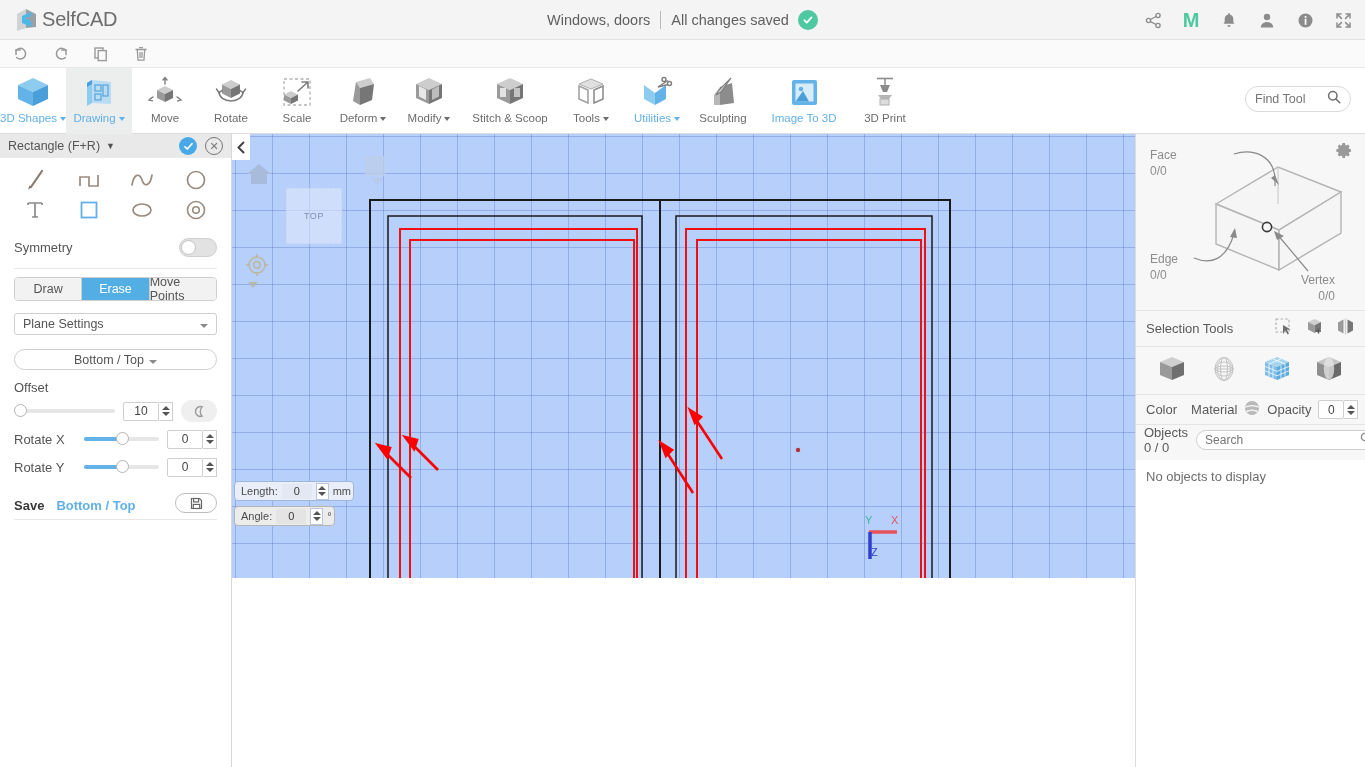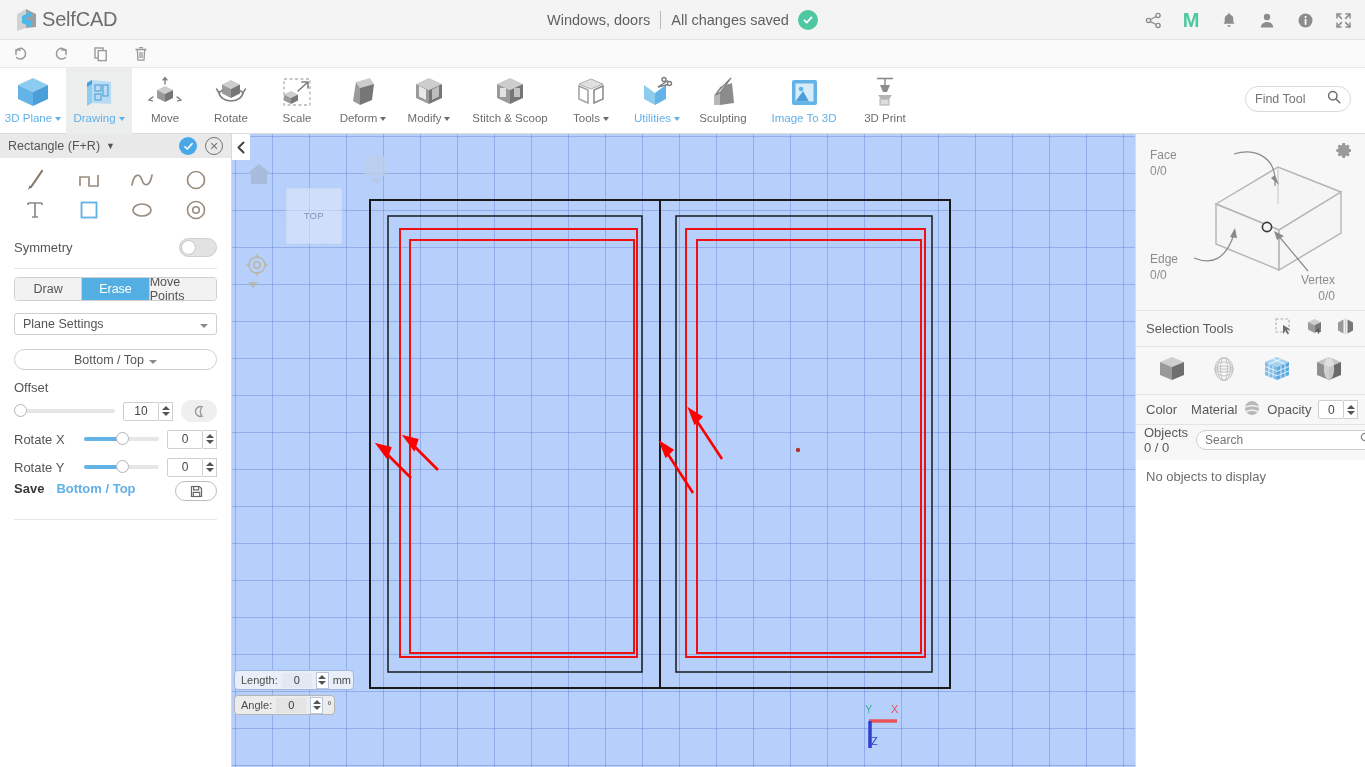--- a/index.html
+++ b/index.html
@@ -188,32 +188,32 @@
     background: #fff; cursor: pointer; gap: 2px;
   }
   .sp-up { width:0;height:0;border-left:4px solid transparent;border-right:4px solid transparent;border-bottom:4px solid #555; }
   .sp-dn { width:0;height:0;border-left:4px solid transparent;border-right:4px solid transparent;border-top:4px solid #555; }
   .numwrap { display: flex; align-items: center; }
   .moon-btn {
     width: 36px; height: 22px; border-radius: 11px; background: #efefef;
     display: flex; align-items: center; justify-content: center; cursor: pointer;
     color: #9b9b9b; font-size: 13px;
   }
-  .save-row { display: flex; align-items: flex-start; padding: 0 14px; height: 32px; gap: 12px; }
+  .save-row { display: flex; align-items: flex-end; padding: 0 14px; height: 32px; gap: 12px; }
   .save-lbl { font-size: 13px; color: #3a3a3a; font-weight: bold; }
   .save-val { font-size: 13px; color: #62b0e8; font-weight: bold; }
   .save-btn {
     margin-left: auto; width: 42px; height: 20px; border: 1px solid #bdbdbd;
     border-radius: 11px; display: flex; align-items: center; justify-content: center;
     cursor: pointer; color: #666; background:#fff;
   }
 
   
   .canvas {
-    position: absolute; left: 232px; top: 134px; width: 903px; height: 633px;
+    position: absolute; left: 232px; top: 134px; width: 903px; height: 444px;
     background-color: #b6cffb;
     background-image:
       linear-gradient(to right, rgba(90,120,200,.38) 1px, transparent 1px),
       linear-gradient(to bottom, rgba(90,120,200,.38) 1px, transparent 1px);
     background-size: 37px 37px;
     background-position: 3px 2px;
     overflow: hidden;
   }
   .canvas-collapse {
     position: absolute; left: 0; top: 0; width: 18px; height: 26px;
@@ -401,21 +401,21 @@
 
     <div class="rb-item">
       <span class="rb-ico">
         <svg width="36" height="34" viewBox="0 0 36 34">
           <polygon points="18,3 33,10 18,17 3,10" fill="#8dcbef"></polygon>
           <polygon points="3,10 18,17 18,31 3,24" fill="#63b3e8"></polygon>
           <polygon points="33,10 18,17 18,31 33,24" fill="#4a9fda"></polygon>
         </svg>
       </span>
       <span class="rb-label blue">
-        <span>3D Plane</span>
+        <span>3D Shapes</span>
           <span class="caret-s"></span>
       </span>
     </div>
 
     <div class="rb-item active">
       <span class="rb-ico">
         <svg width="36" height="34" viewBox="0 0 36 34">
           <polygon points="6,8 11,5 11,28 6,31" fill="#8dcbef"></polygon>
           <polygon points="11,5 30,7 30,29 11,28" fill="#b9dcf2"></polygon>
           <rect x="14" y="10" width="6" height="6" fill="none" stroke="#5ca9dd" stroke-width="1.3"></rect>

